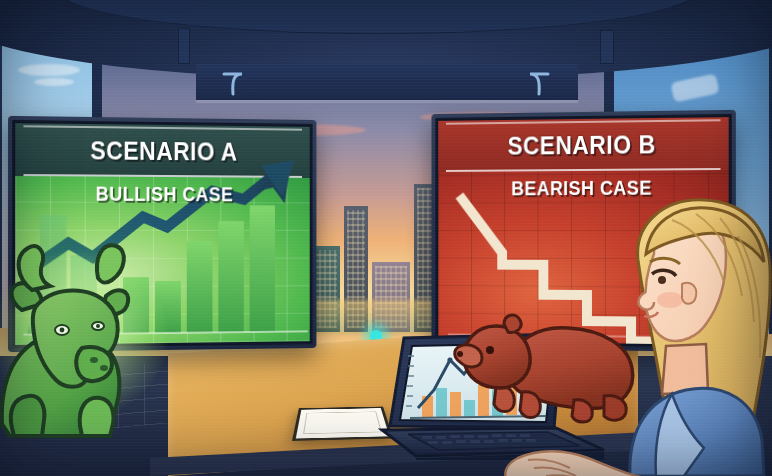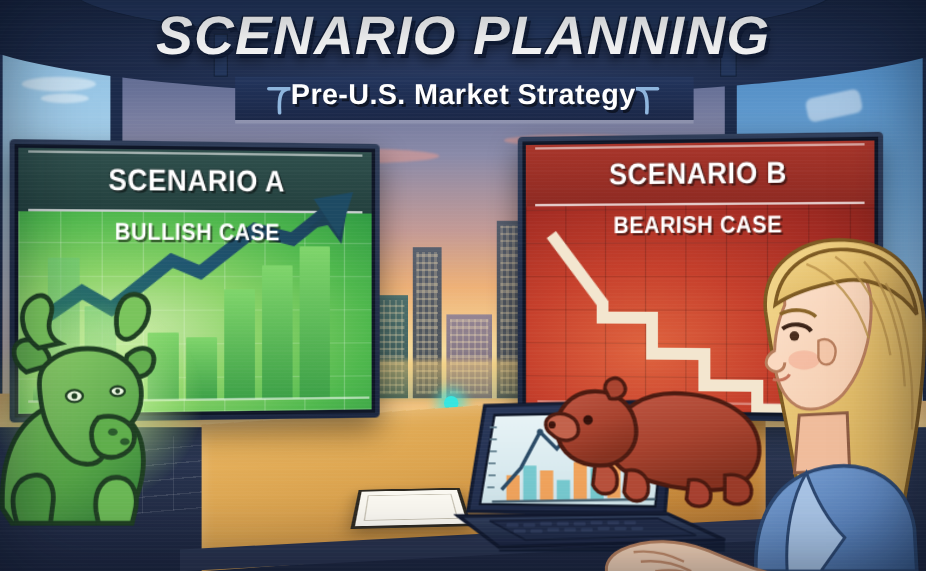--- a/index.html
+++ b/index.html
@@ -494,20 +494,16 @@
 
   <div class="sub-bar"></div>
 
   <svg class="brkt brkt-l" viewBox="0 0 26 26">
     <path d="M2 4 L20 4 C12 4 10 10 11 24" fill="none" stroke="#8fb6de" stroke-width="3" stroke-linecap="round"></path>
   </svg>
   <svg class="brkt brkt-r" viewBox="0 0 26 26">
     <path d="M2 4 L20 4 C12 4 10 10 11 24" fill="none" stroke="#8fb6de" stroke-width="3" stroke-linecap="round"></path>
   </svg>
 
-  <div class="title-wrap">
-    <div class="main-title">SCENARIO PLANNING</div>
-  </div>
-  <div class="sub-text">Pre-U.S. Market Strategy</div>
 
   <div class="noise"></div>
   <div class="vignette"></div>
 </div>
 
 </body></html>

